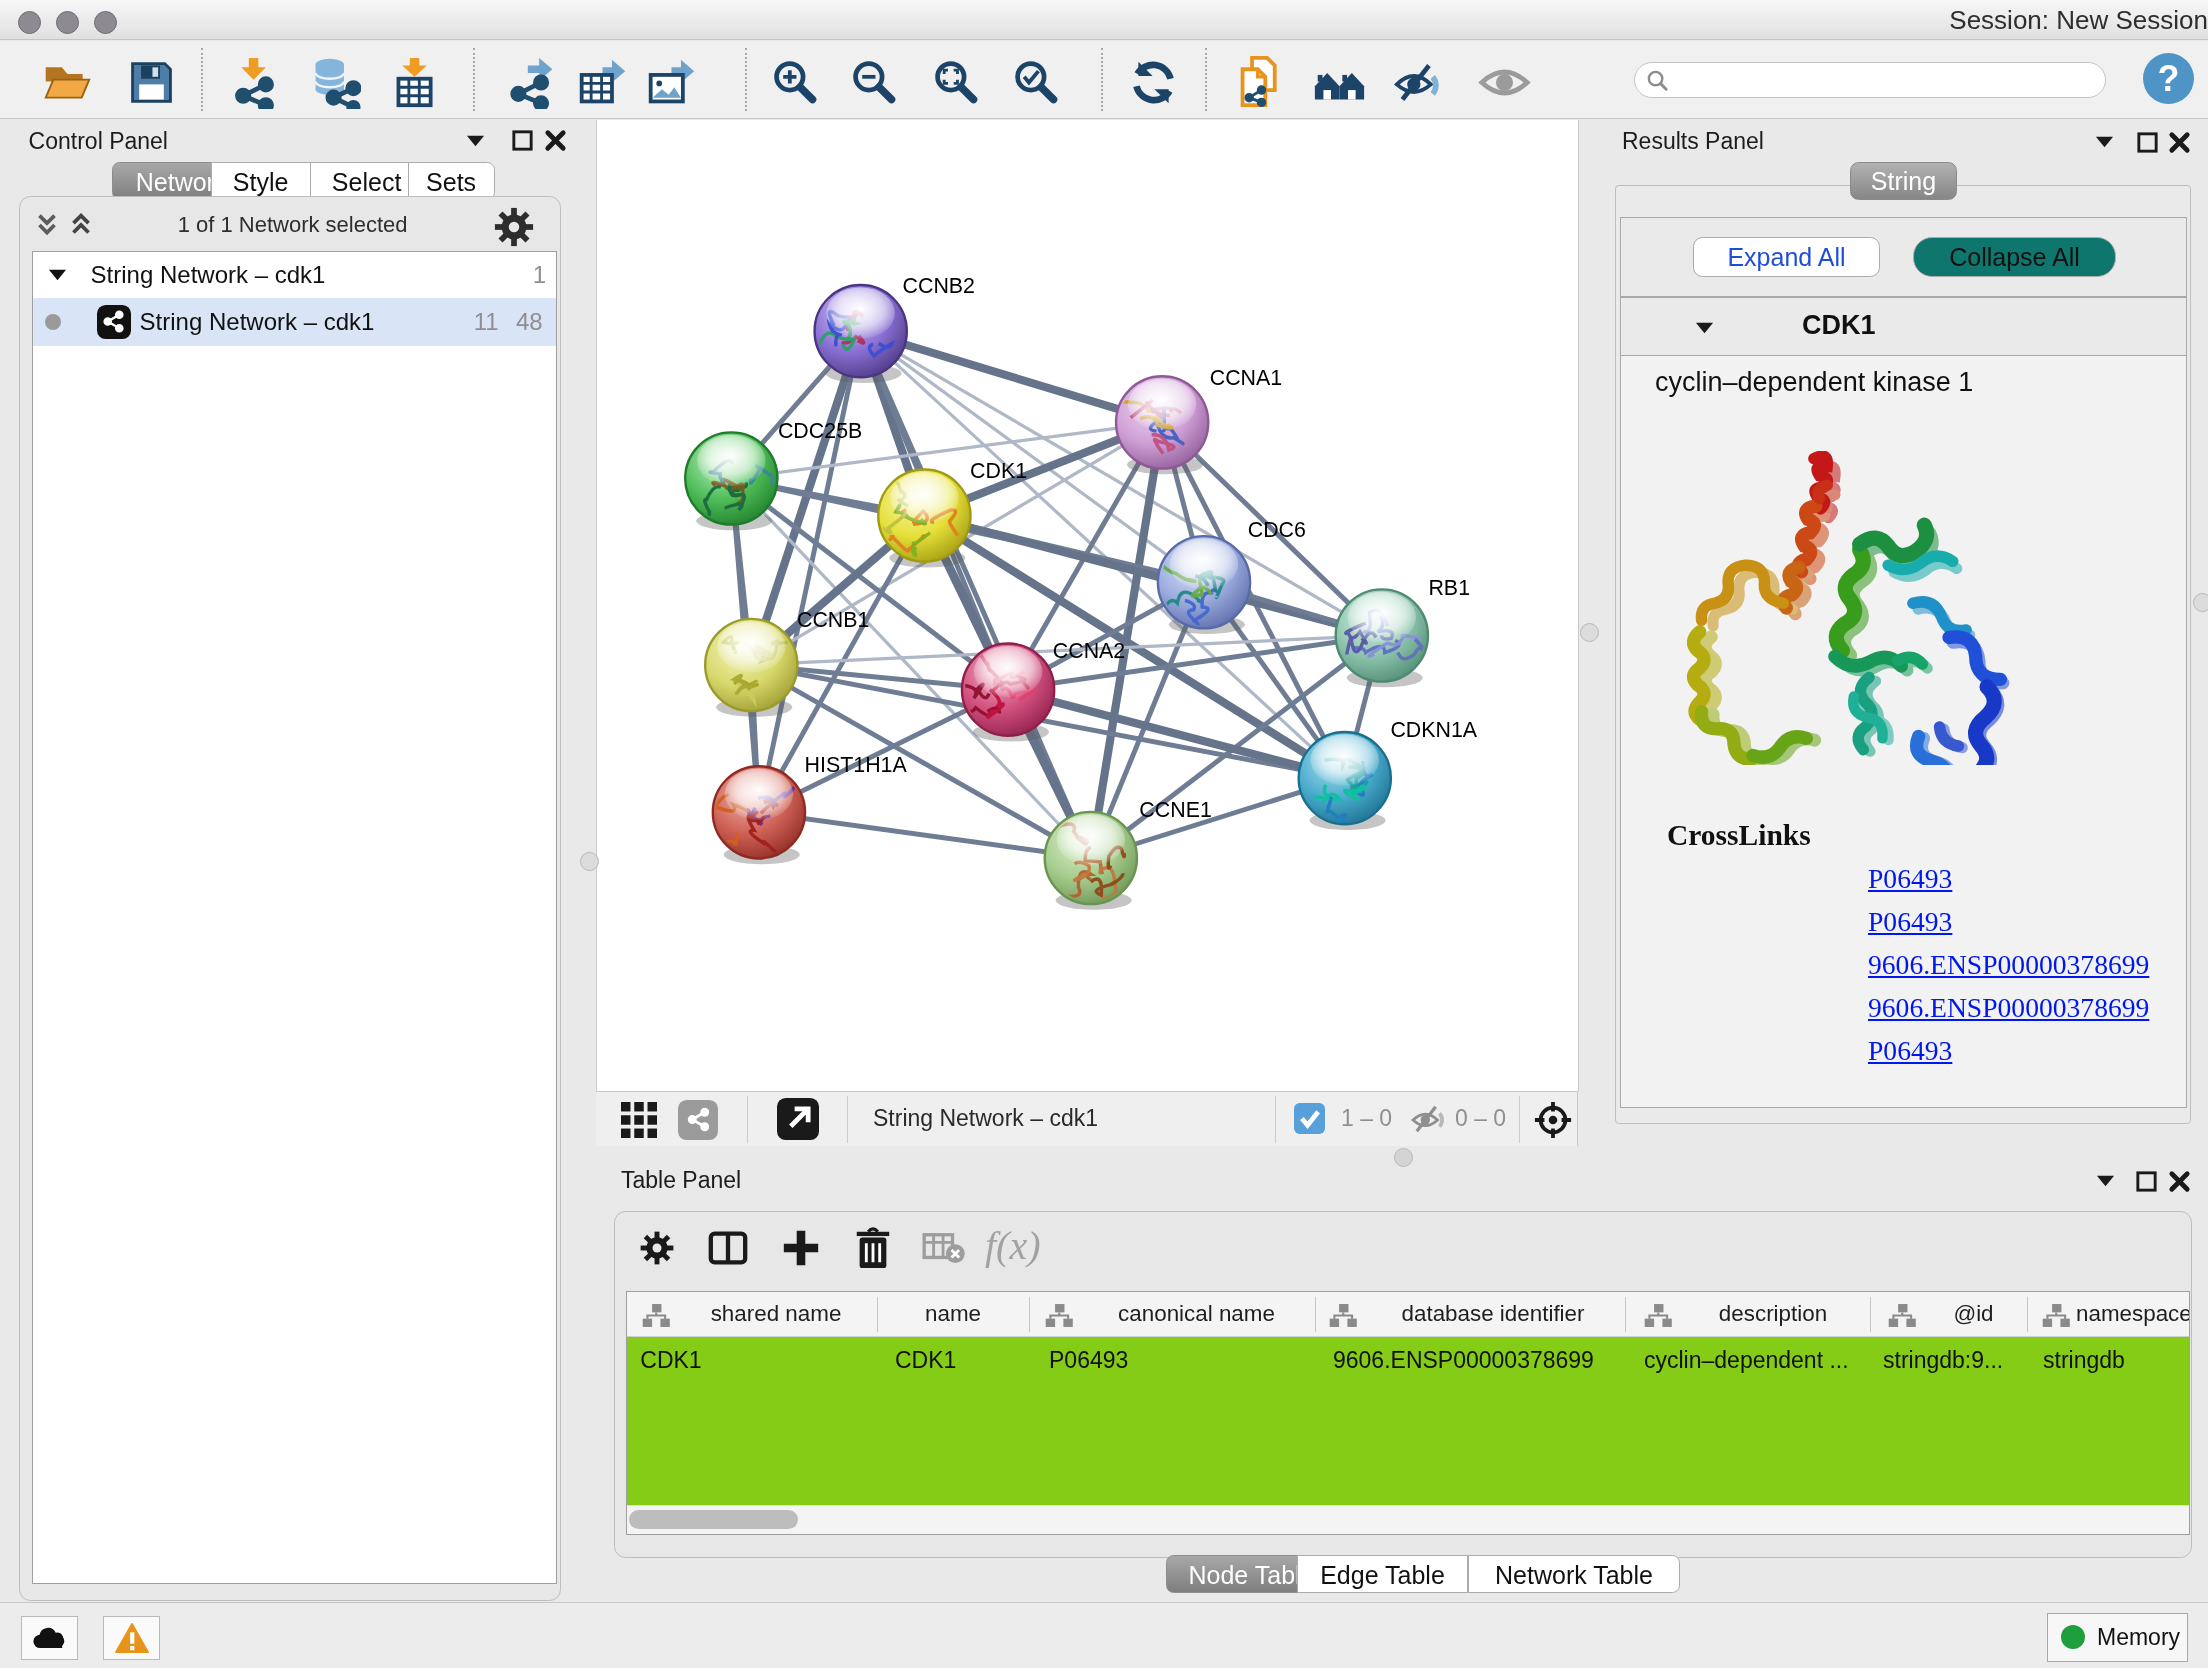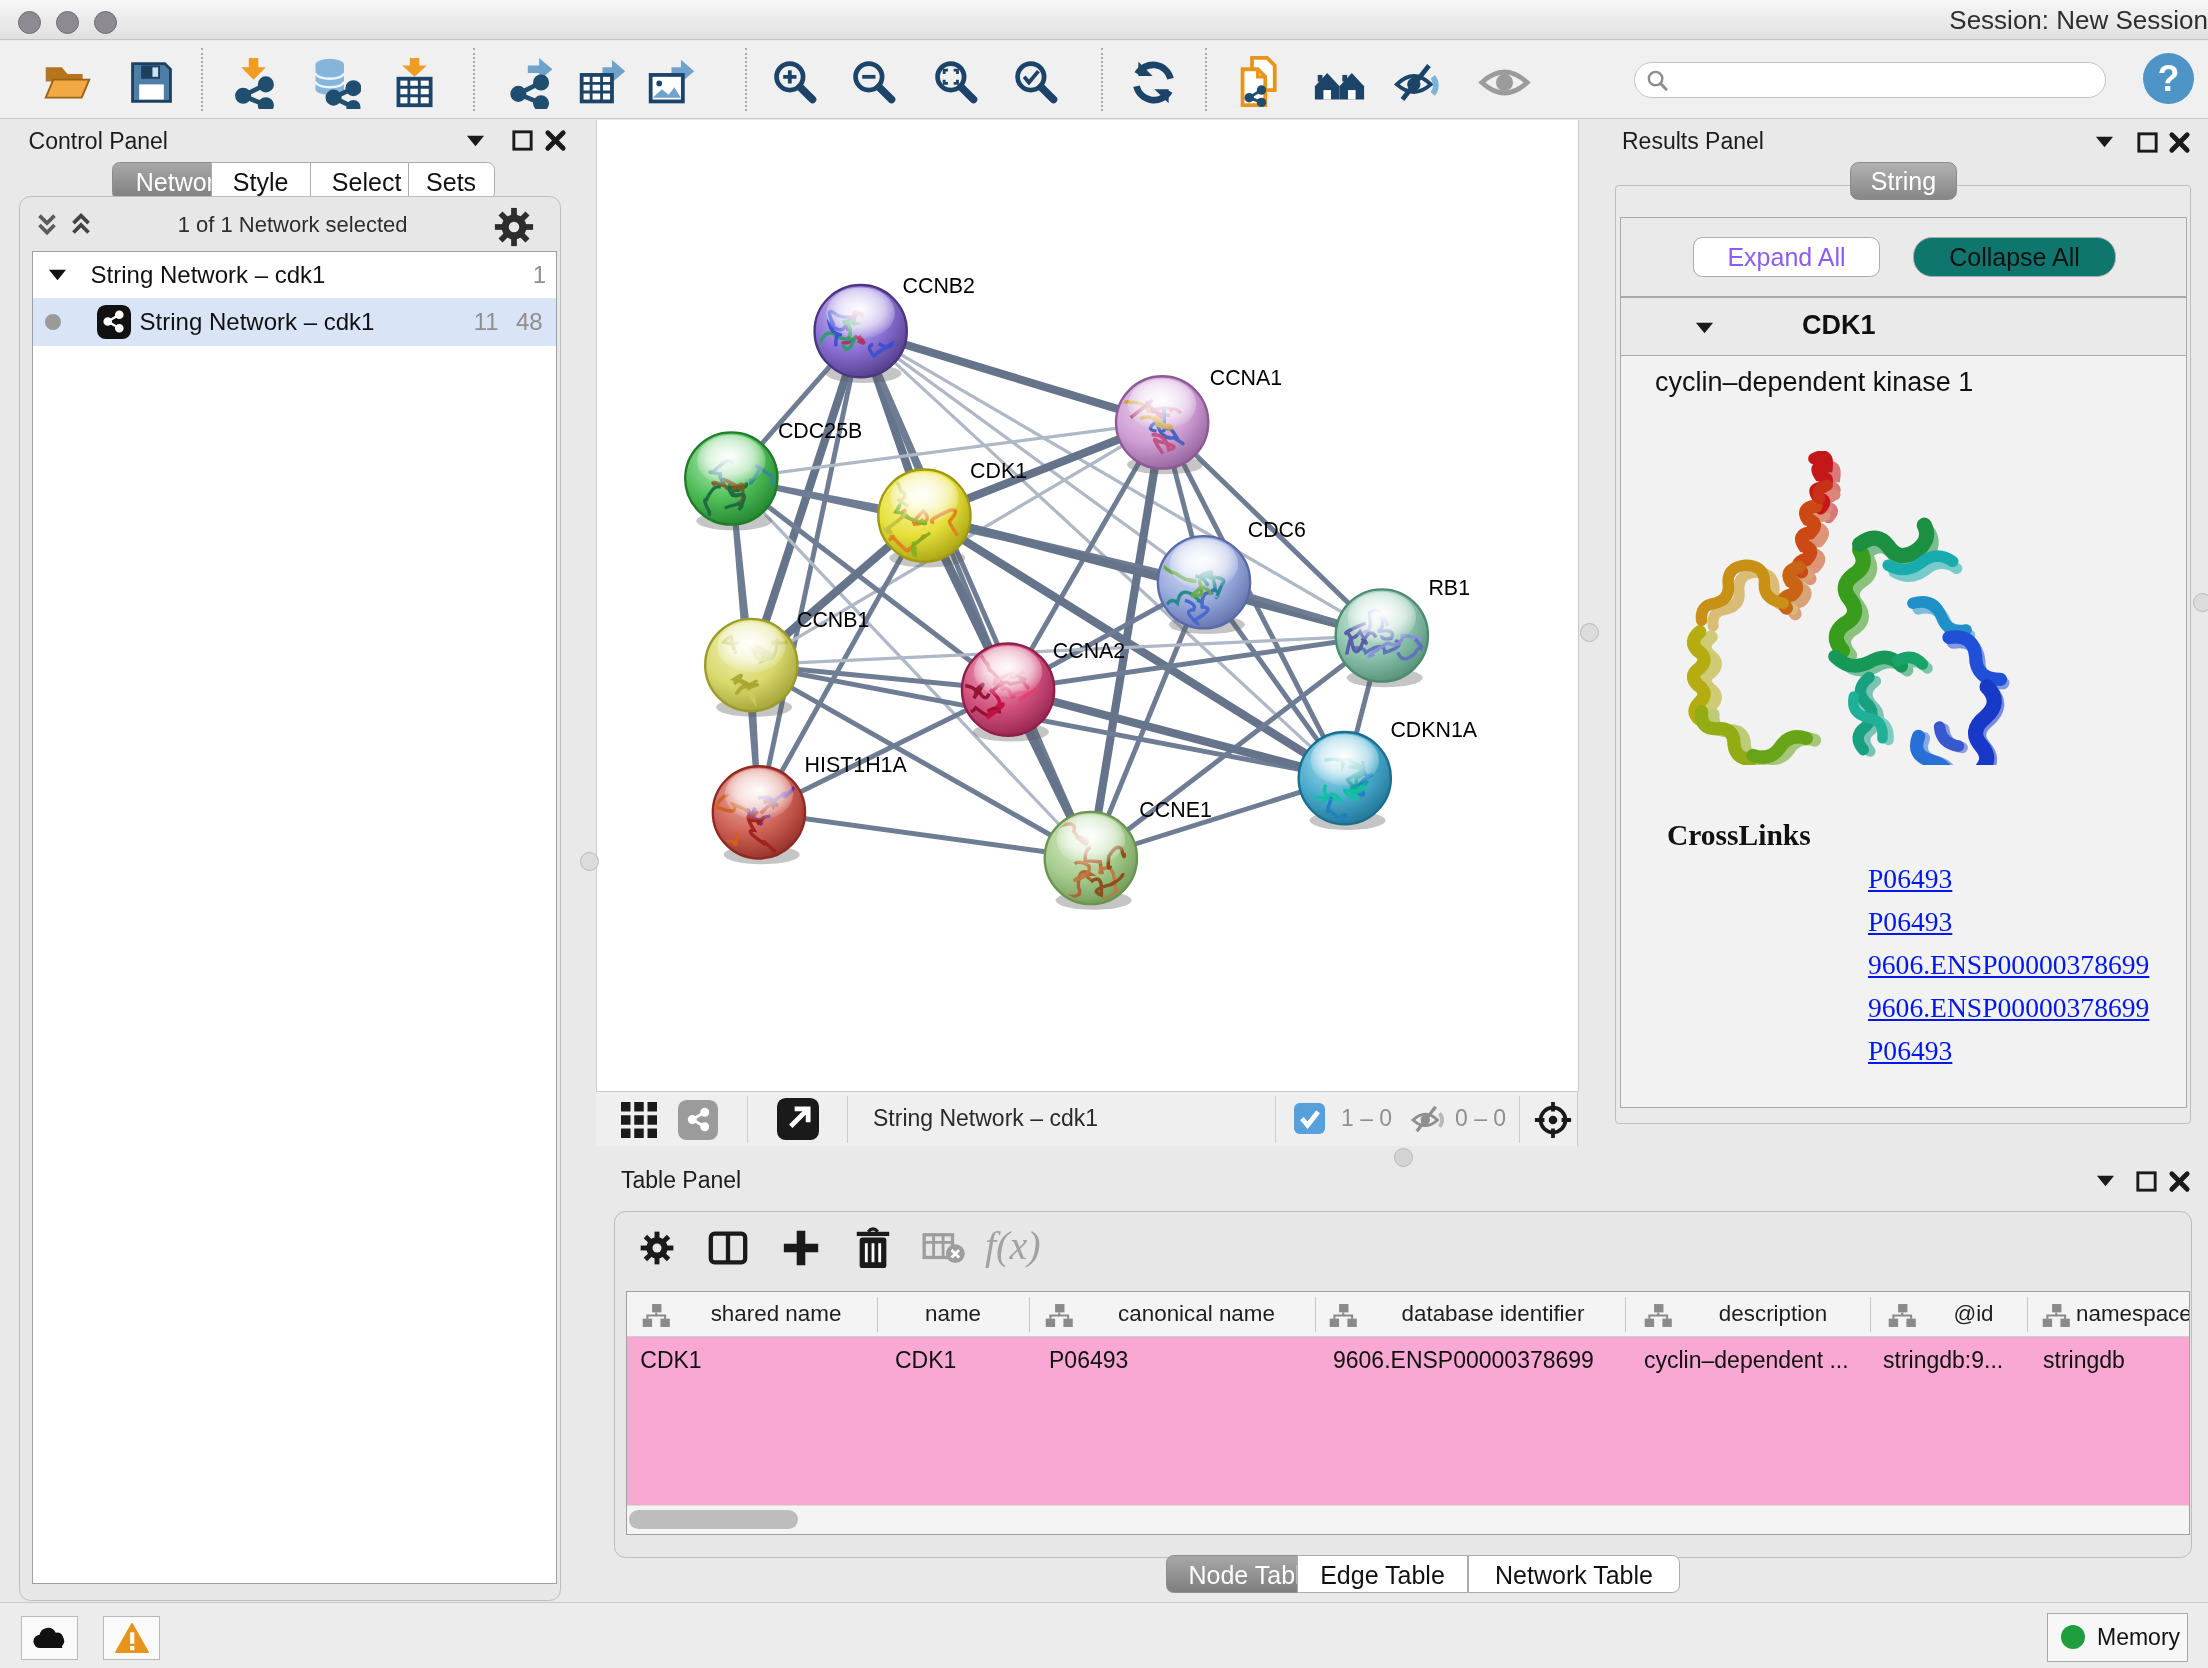--- a/index.html
+++ b/index.html
@@ -647,21 +647,21 @@
     </svg>
   <svg class="abs" style="left:585px;top:9.5px;width:25px;height:25px;" viewBox="0 0 26 26">
       <path d="M5 5 L21 21 M21 5 L5 21" stroke="#1a1a1a" stroke-width="5" stroke-linecap="round"></path>
     </svg>
 
   <div class="abs" style="left:268px;top:42px;width:105px;height:36px;z-index:5;background:linear-gradient(#b2b2b2,#868686);border:1px solid #8a8a8a;border-radius:8.6px;color:#fff;font-size:25px;text-align:center;line-height:36px;">String</div>
 
   <div class="abs" style="left:33px;top:65px;width:574px;height:937px;background:#eaeaea;border:1.9px solid #bdbdbd;border-radius:3.8px;"></div>
 
   <div class="abs" style="left:38px;top:97px;width:565px;height:78px;border:1.9px solid #a8a8a8;"></div>
-  <div class="abs" style="left:111px;top:117px;width:185px;height:38px;background:#fff;border:1.9px solid #ababab;border-radius:9.5px;font-size:25px;color:#8b5cf6;text-align:center;line-height:38px;">Expand All</div>
+  <div class="abs" style="left:111px;top:117px;width:185px;height:38px;background:#fff;border:1.9px solid #ababab;border-radius:9.5px;font-size:25px;color:#1d4ed8;text-align:center;line-height:38px;">Expand All</div>
   <div class="abs" style="left:331px;top:117px;width:201px;height:38px;background:#0f766e;border:1.9px solid #ababab;border-radius:19px;font-size:25px;color:#111;text-align:center;line-height:38px;">Collapse All</div>
 
   <div class="abs" style="left:38px;top:177px;width:565px;height:58px;border:1.9px solid #a8a8a8;border-bottom:none;">
     <svg class="abs" style="left:71px;top:19px;width:25px;height:21px;" viewBox="0 0 26 22">
         <path d="M4 6 h18 l-9 11 z" fill="#1a1a1a"></path>
       </svg>
     <div class="abs" style="left:181px;top:12.4px;font-size:27px;font-weight:bold;color:#111;">CDK1</div>
   </div>
   <div class="abs" style="left:38px;top:235px;width:565px;height:751px;border:1.9px solid #a8a8a8;background:#f2f2f2;">
     <div class="abs" style="left:34px;top:11.4px;font-size:27px;color:#111;">cyclin–dependent kinase 1</div>
@@ -749,21 +749,21 @@
     <path d="M17 6 q5 -6 10 0" fill="none" stroke="#1a1a1a" stroke-width="3.5"></path>
   </svg>
   <svg class="abs" style="left:335px;top:72px;width:44px;height:34px;" viewBox="0 0 46 36">
     <rect x="2" y="4" width="30" height="24" fill="none" stroke="#9d9d9d" stroke-width="3.5"></rect>
     <path d="M2 12 h30 M12 4 v24 M22 4 v24" stroke="#9d9d9d" stroke-width="3"></path>
     <circle cx="35" cy="24" r="10" fill="#9d9d9d"></circle>
     <path d="M31 20 l8 8 M39 20 l-8 8" stroke="#fff" stroke-width="3"></path>
   </svg>
   <div class="abs" style="left:398px;top:63px;font-family:'Liberation Serif',serif;font-style:italic;font-size:40px;color:#a2a2a2;">f(x)</div>
 
-  <div class="abs" style="left:39px;top:132px;width:1562px;height:242px;background:#f9a8d4;border:1.9px solid #9f9f9f;overflow:hidden;">
+  <div class="abs" style="left:39px;top:132px;width:1562px;height:242px;background:#84cc16;border:1.9px solid #9f9f9f;overflow:hidden;">
     <div class="abs" style="left:0;top:0;width:1562px;height:44px;background:#f4f4f4;border-bottom:1.9px solid #cfcfcf;"></div>
     <svg class="abs hdrico" style="left:15px;" viewBox="0 0 26 24">
         <g fill="#8a8a8a">
           <rect x="9" y="1" width="9" height="8"></rect>
           <rect x="0" y="15" width="9" height="8"></rect>
           <rect x="17" y="15" width="9" height="8"></rect>
           <path d="M13 9 v3 M4.5 15 v-3 h17 v3" stroke="#8a8a8a" stroke-width="2" fill="none"></path>
         </g>
       </svg>
     <div class="abs hdrtxt" style="left:49px;width:200px;">shared name</div>

